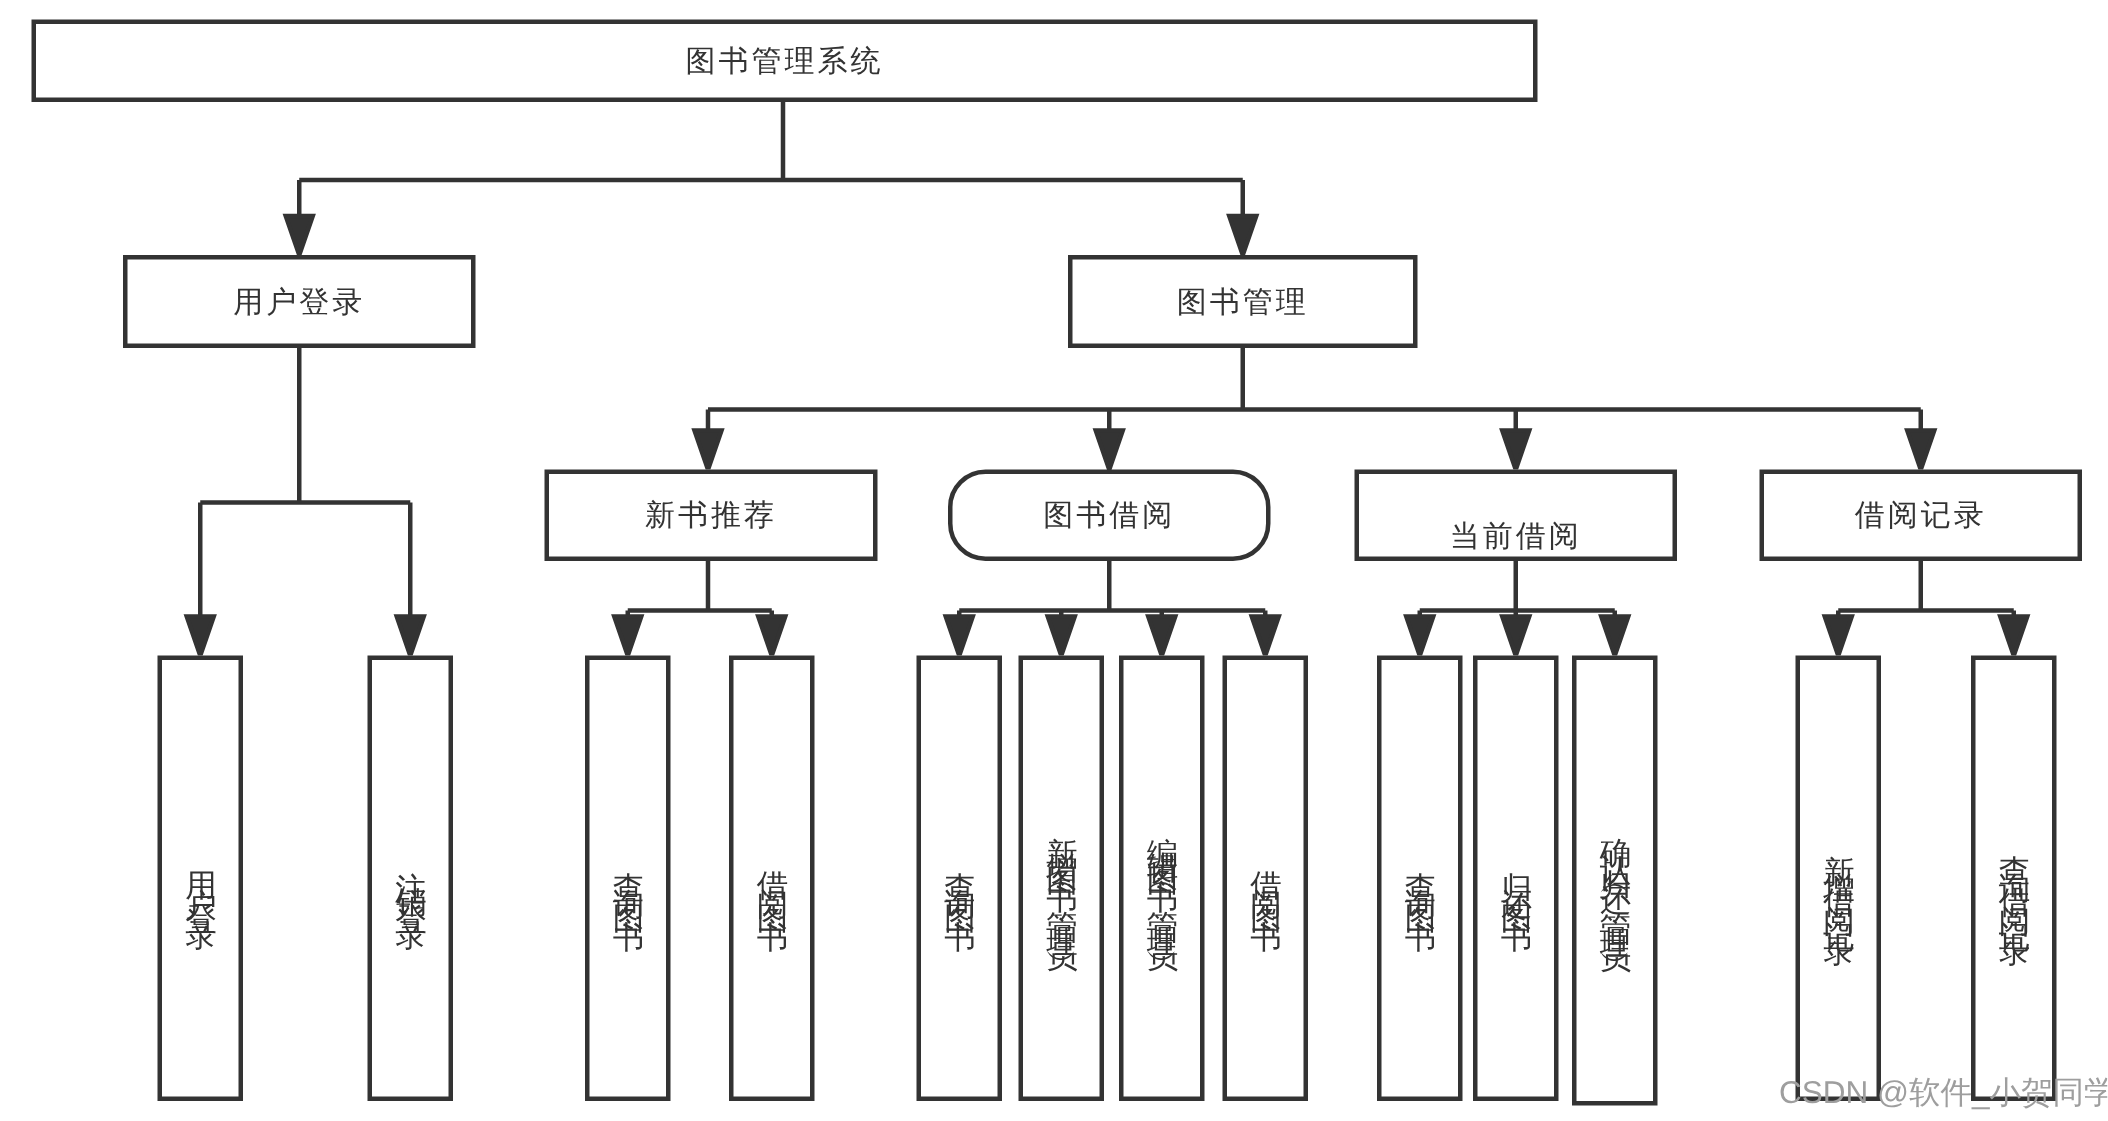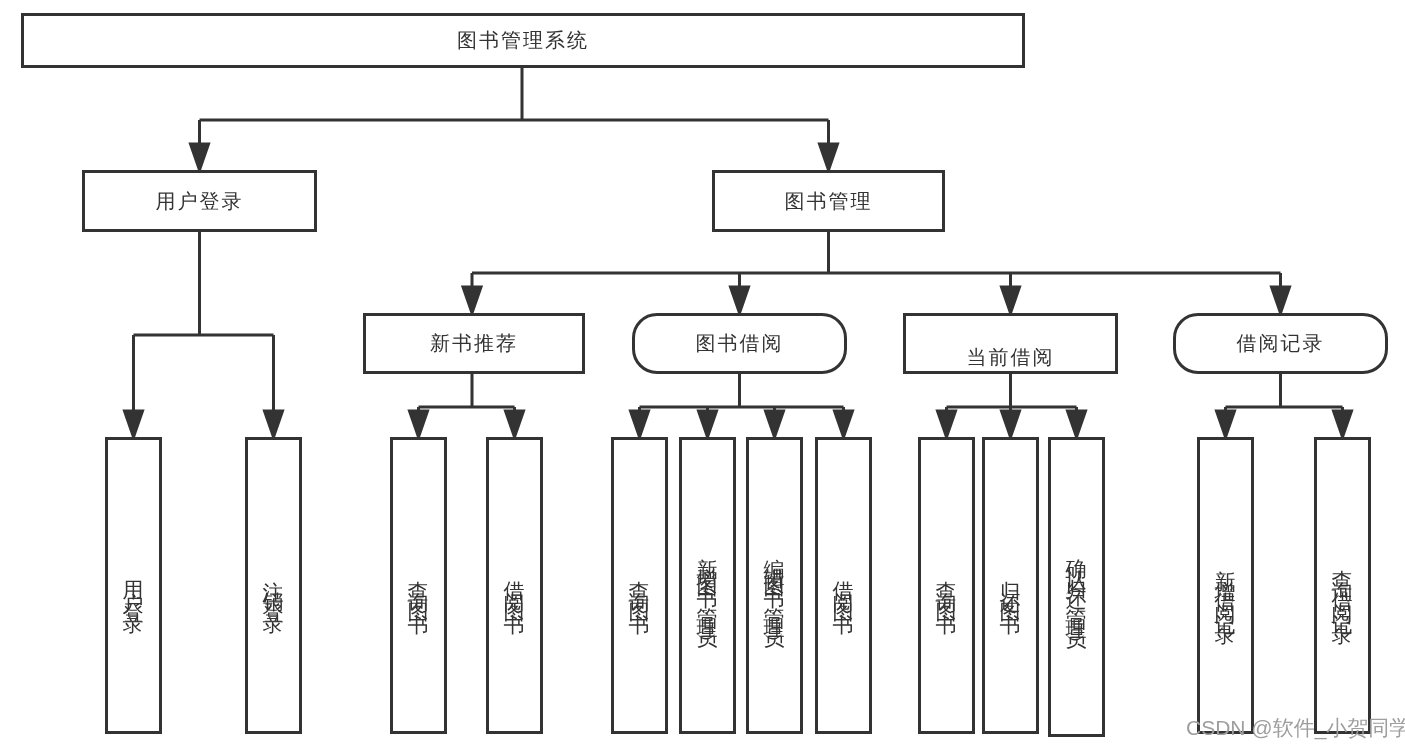--- a/index.html
+++ b/index.html
@@ -143,21 +143,21 @@
 
   <div class="box h" style="left:712px; top:170px; width:233px; height:62px;">
     <span>图书管理</span>
   </div>
   <div class="box h" style="left:632px; top:313px; width:215px; height:61px;border-radius:25px;">
     <span>图书借阅</span>
   </div>
   <div class="box h" style="left:903px; top:313px; width:215px; height:61px;align-items:flex-end;">
     <span>当前借阅</span>
   </div>
-  <div class="box h" style="left:1173px; top:313px; width:215px; height:61px;border-radius:25px;">
+  <div class="box h" style="left:1173px; top:313px; width:215px; height:61px;">
     <span>借阅记录</span>
   </div>
 
   <div class="box v" style="left:105px; top:437px; width:57px; height:297px;">
     <span>用户登录</span>
   </div>
   <div class="box v" style="left:245px; top:437px; width:57px; height:297px;">
     <span>注销登录</span>
   </div>
 

